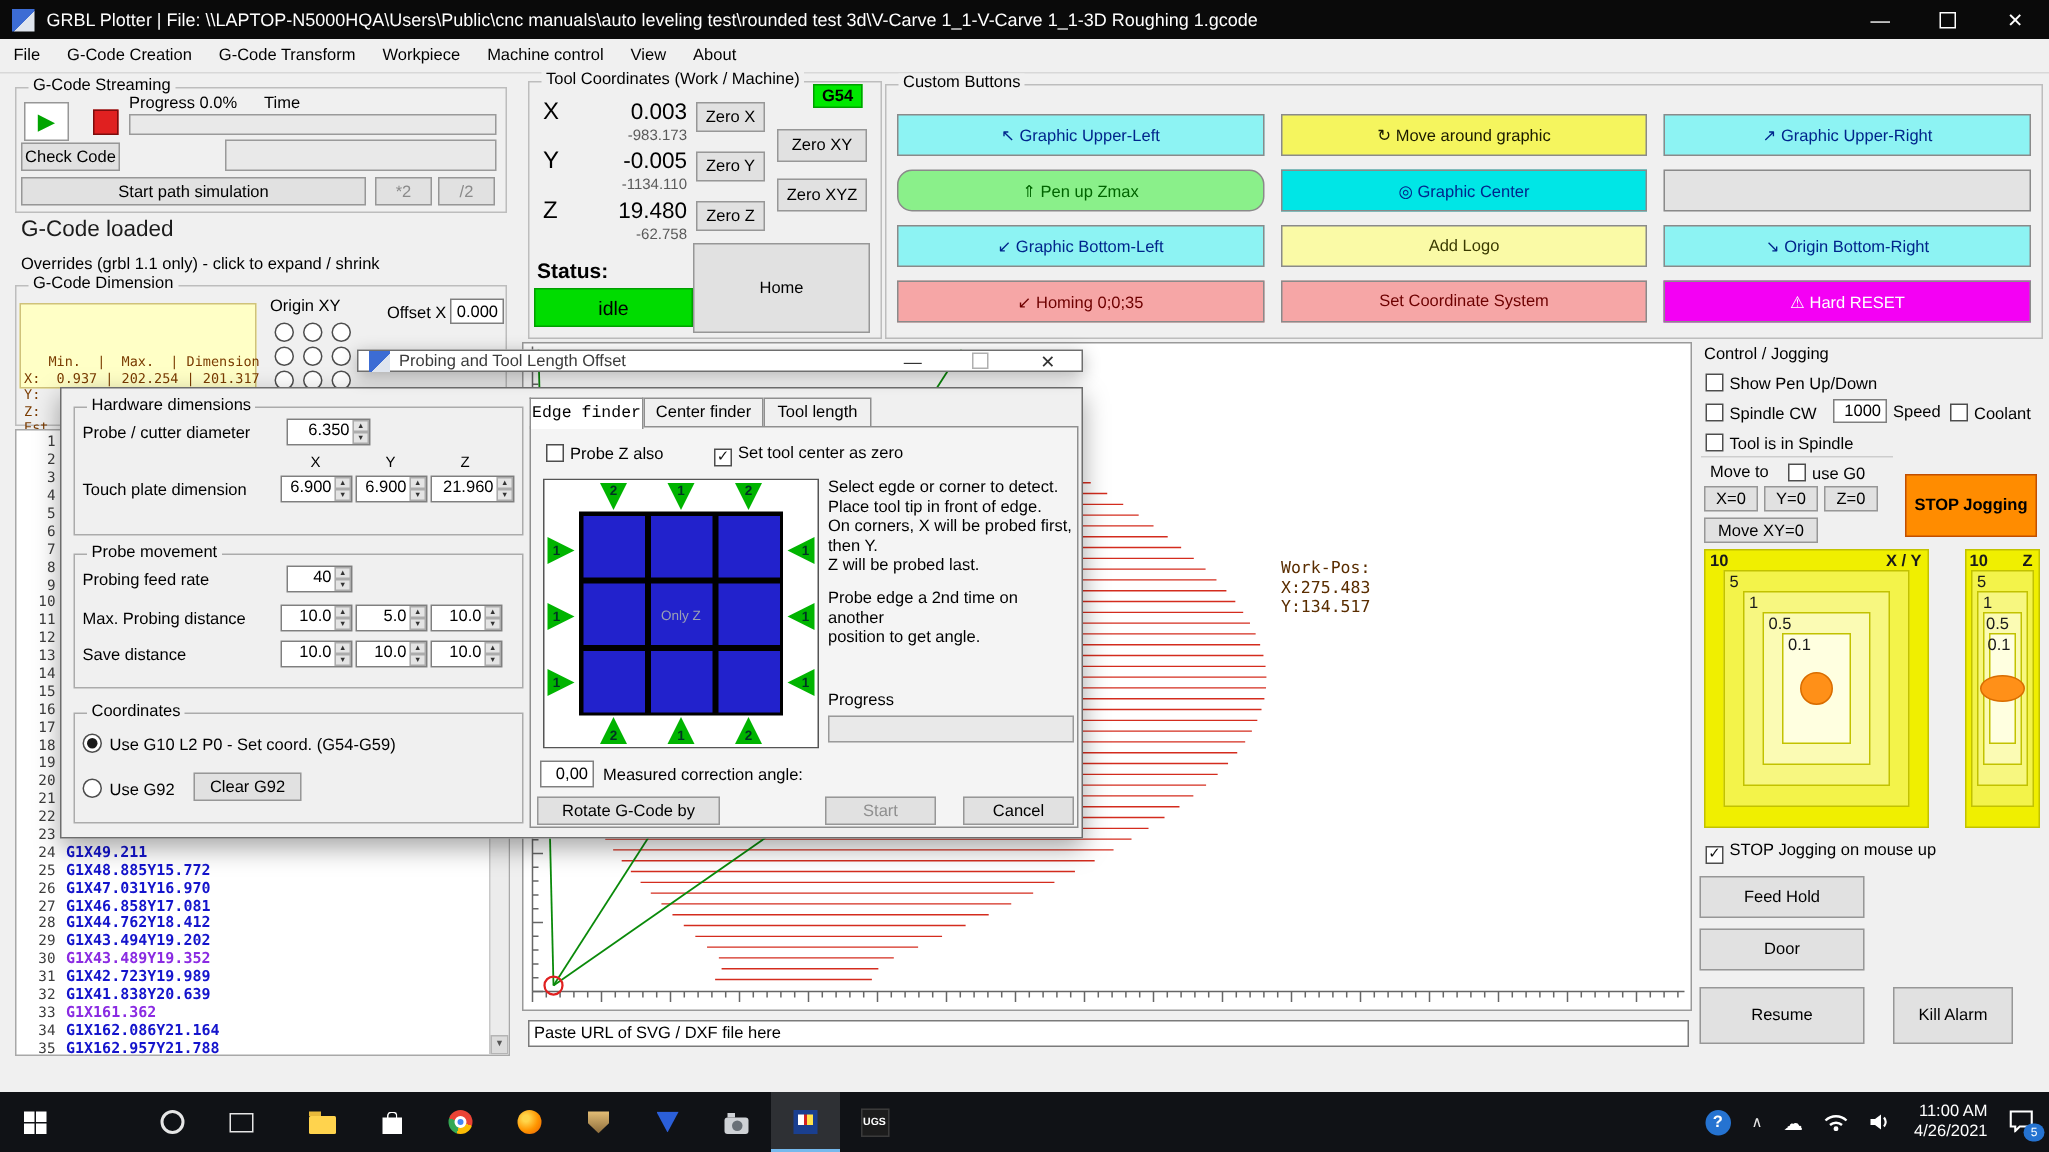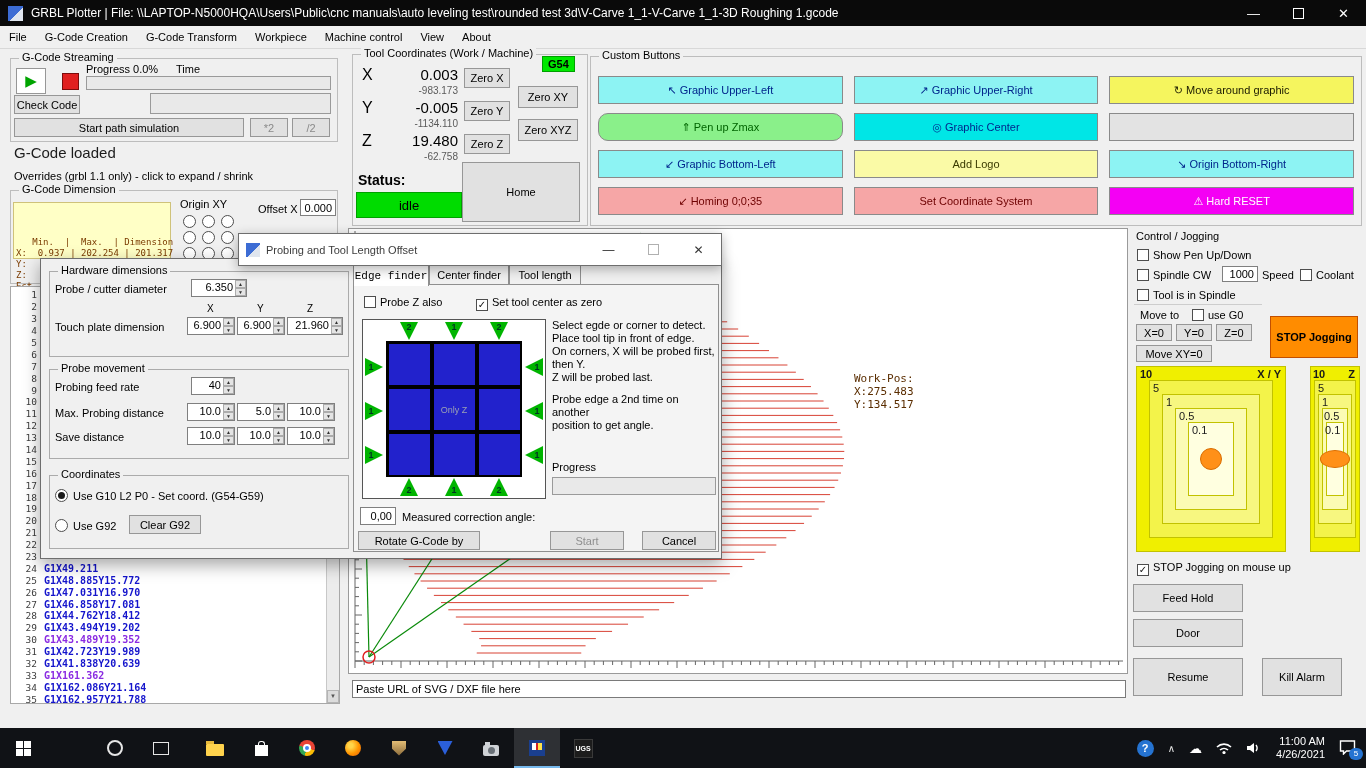--- a/index.html
+++ b/index.html
@@ -39,21 +39,21 @@
   .gtxt{font:bold 10px "DejaVu Sans Mono",monospace;color:#1414cc;white-space:nowrap;}
   #gcode-scroll{position:absolute;right:0;top:0;width:13px;height:100%;background:#ececec;border-left:1px solid #c8c8c8;box-sizing:border-box;}
   #gcode-scroll .sb{position:absolute;left:0;width:12px;height:13px;background:#dcdcdc;border:1px solid #b4b4b4;box-sizing:border-box;font-size:6px;line-height:11px;text-align:center;color:#555;}
   #gcode-scroll .thumb{position:absolute;left:0;top:14px;width:12px;height:70px;background:#c2c2c2;}
   
   #dim-table{position:absolute;left:13px;top:202px;width:158px;height:57px;background:#ffffc6;border:1px solid #cfc27a;box-sizing:border-box;color:#7a3b00;font:9px/11px "DejaVu Sans Mono",monospace;padding:1px 2px;white-space:pre;}
   
   #custom-grid{position:absolute;left:598px;top:76px;width:756px;height:148px;display:grid;grid-template-columns:1fr 1fr 1fr;grid-template-rows:repeat(4,28px);column-gap:11px;row-gap:9px;}
   .cbtn{border:1px solid #8a8a8a;display:flex;align-items:center;justify-content:center;font-size:11px;white-space:nowrap;overflow:hidden;}
   
-  #dlg-title{position:absolute;left:238px;top:233px;width:484px;height:33px;background:#fff;border:1px solid #6e6e6e;box-sizing:border-box;display:flex;align-items:center;z-index:30;box-shadow:0 3px 12px rgba(0,0,0,.3);}
+  #dlg-title{position:absolute;left:238px;top:233px;width:484px;height:15px;background:#fff;border:1px solid #6e6e6e;box-sizing:border-box;display:flex;align-items:center;z-index:30;box-shadow:0 3px 12px rgba(0,0,0,.3);}
   #dlg-title .dicon{width:14px;height:14px;margin:0 6px 0 7px;background:linear-gradient(135deg,#3c6cd4 55%,#dfe5ee 55%);flex:none;}
   #dlg-title .dt{flex:1;font-size:11px;color:#3c3c3c;white-space:nowrap;overflow:hidden;}
   .dwb{width:45px;height:23px;display:flex;align-items:center;justify-content:center;color:#333;font-size:12px;flex:none;}
   #dlg-body{position:absolute;left:40px;top:258px;width:682px;height:301px;background:#f0f0f0;border:1px solid #6e6e6e;box-sizing:border-box;z-index:29;box-shadow:0 6px 16px rgba(0,0,0,.35);}
   .dtab{position:absolute;top:6px;height:20px;background:#f0f0f0;border:1px solid #8f8f8f;box-sizing:border-box;display:flex;align-items:center;justify-content:center;font-size:11px;}
   .dtab.active{background:#fff;height:21px;border-bottom:none;z-index:2;font-family:Liberation Mono, monospace;}
   #tabpage{position:absolute;left:312px;top:25px;width:366px;height:268px;background:#f4f4f4;border:1px solid #8f8f8f;box-sizing:border-box;}
   .instr{position:absolute;width:164px;font-size:11px;line-height:13px;white-space:pre-line;}
   .onlyz{fill:#9aa0b4;font-size:9px;font-family:"Liberation Sans",sans-serif;}
   .arrnum{fill:#032;font-size:9px;font-weight:bold;font-family:"Liberation Sans",sans-serif;text-anchor:middle;}
@@ -367,22 +367,22 @@
   <div class="btn" style="left:462px;top:162px;width:118px;height:60px;">Home</div>
   <div class="txt" style="left:358px;top:172px;font-size:14px;font-weight:bold;">Status:</div>
   <div class="abs" style="left:356px;top:192px;width:104px;height:24px;background:#00dc00;border:1px solid #00a000;display:flex;align-items:center;justify-content:center;font-size:13px;">idle</div>
 
   <div class="gb" style="left:590px;top:56px;width:772px;height:170px;">
     <span class="lbl">Custom Buttons</span>
   </div>
   <div id="custom-grid">
 
   <div class="cbtn" style="background: rgb(141, 243, 243); color: rgb(0, 37, 140);">↖ Graphic Upper-Left</div>
+      <div class="cbtn" style="background: rgb(245, 245, 94); color: rgb(26, 26, 0);">↻ Move around graphic</div>
       <div class="cbtn" style="background: rgb(141, 243, 243); color: rgb(0, 37, 140);">↗ Graphic Upper-Right</div>
-      <div class="cbtn" style="background: rgb(245, 245, 94); color: rgb(26, 26, 0);">↻ Move around graphic</div>
       <div class="cbtn" style="background: rgb(138, 240, 138); color: rgb(0, 100, 0); border-radius: 10px;">⇑ Pen up Zmax</div>
       <div class="cbtn" style="background: rgb(0, 230, 230); color: rgb(0, 37, 140);">◎ Graphic Center</div>
       <div class="cbtn" style="background: rgb(227, 227, 227); color: rgb(0, 0, 0);"></div>
       <div class="cbtn" style="background: rgb(141, 243, 243); color: rgb(0, 37, 140);">↙ Graphic Bottom-Left</div>
       <div class="cbtn" style="background: rgb(250, 250, 166); color: rgb(58, 58, 0);">Add Logo</div>
       <div class="cbtn" style="background: rgb(141, 243, 243); color: rgb(0, 37, 140);">↘ Origin Bottom-Right</div>
       <div class="cbtn" style="background: rgb(246, 166, 166); color: rgb(110, 0, 0);">↙ Homing 0;0;35</div>
       <div class="cbtn" style="background: rgb(246, 166, 166); color: rgb(110, 0, 0);">Set Coordinate System</div>
       <div class="cbtn" style="background: rgb(244, 0, 244); color: rgb(255, 255, 255);">⚠ Hard RESET</div>
     </div>

